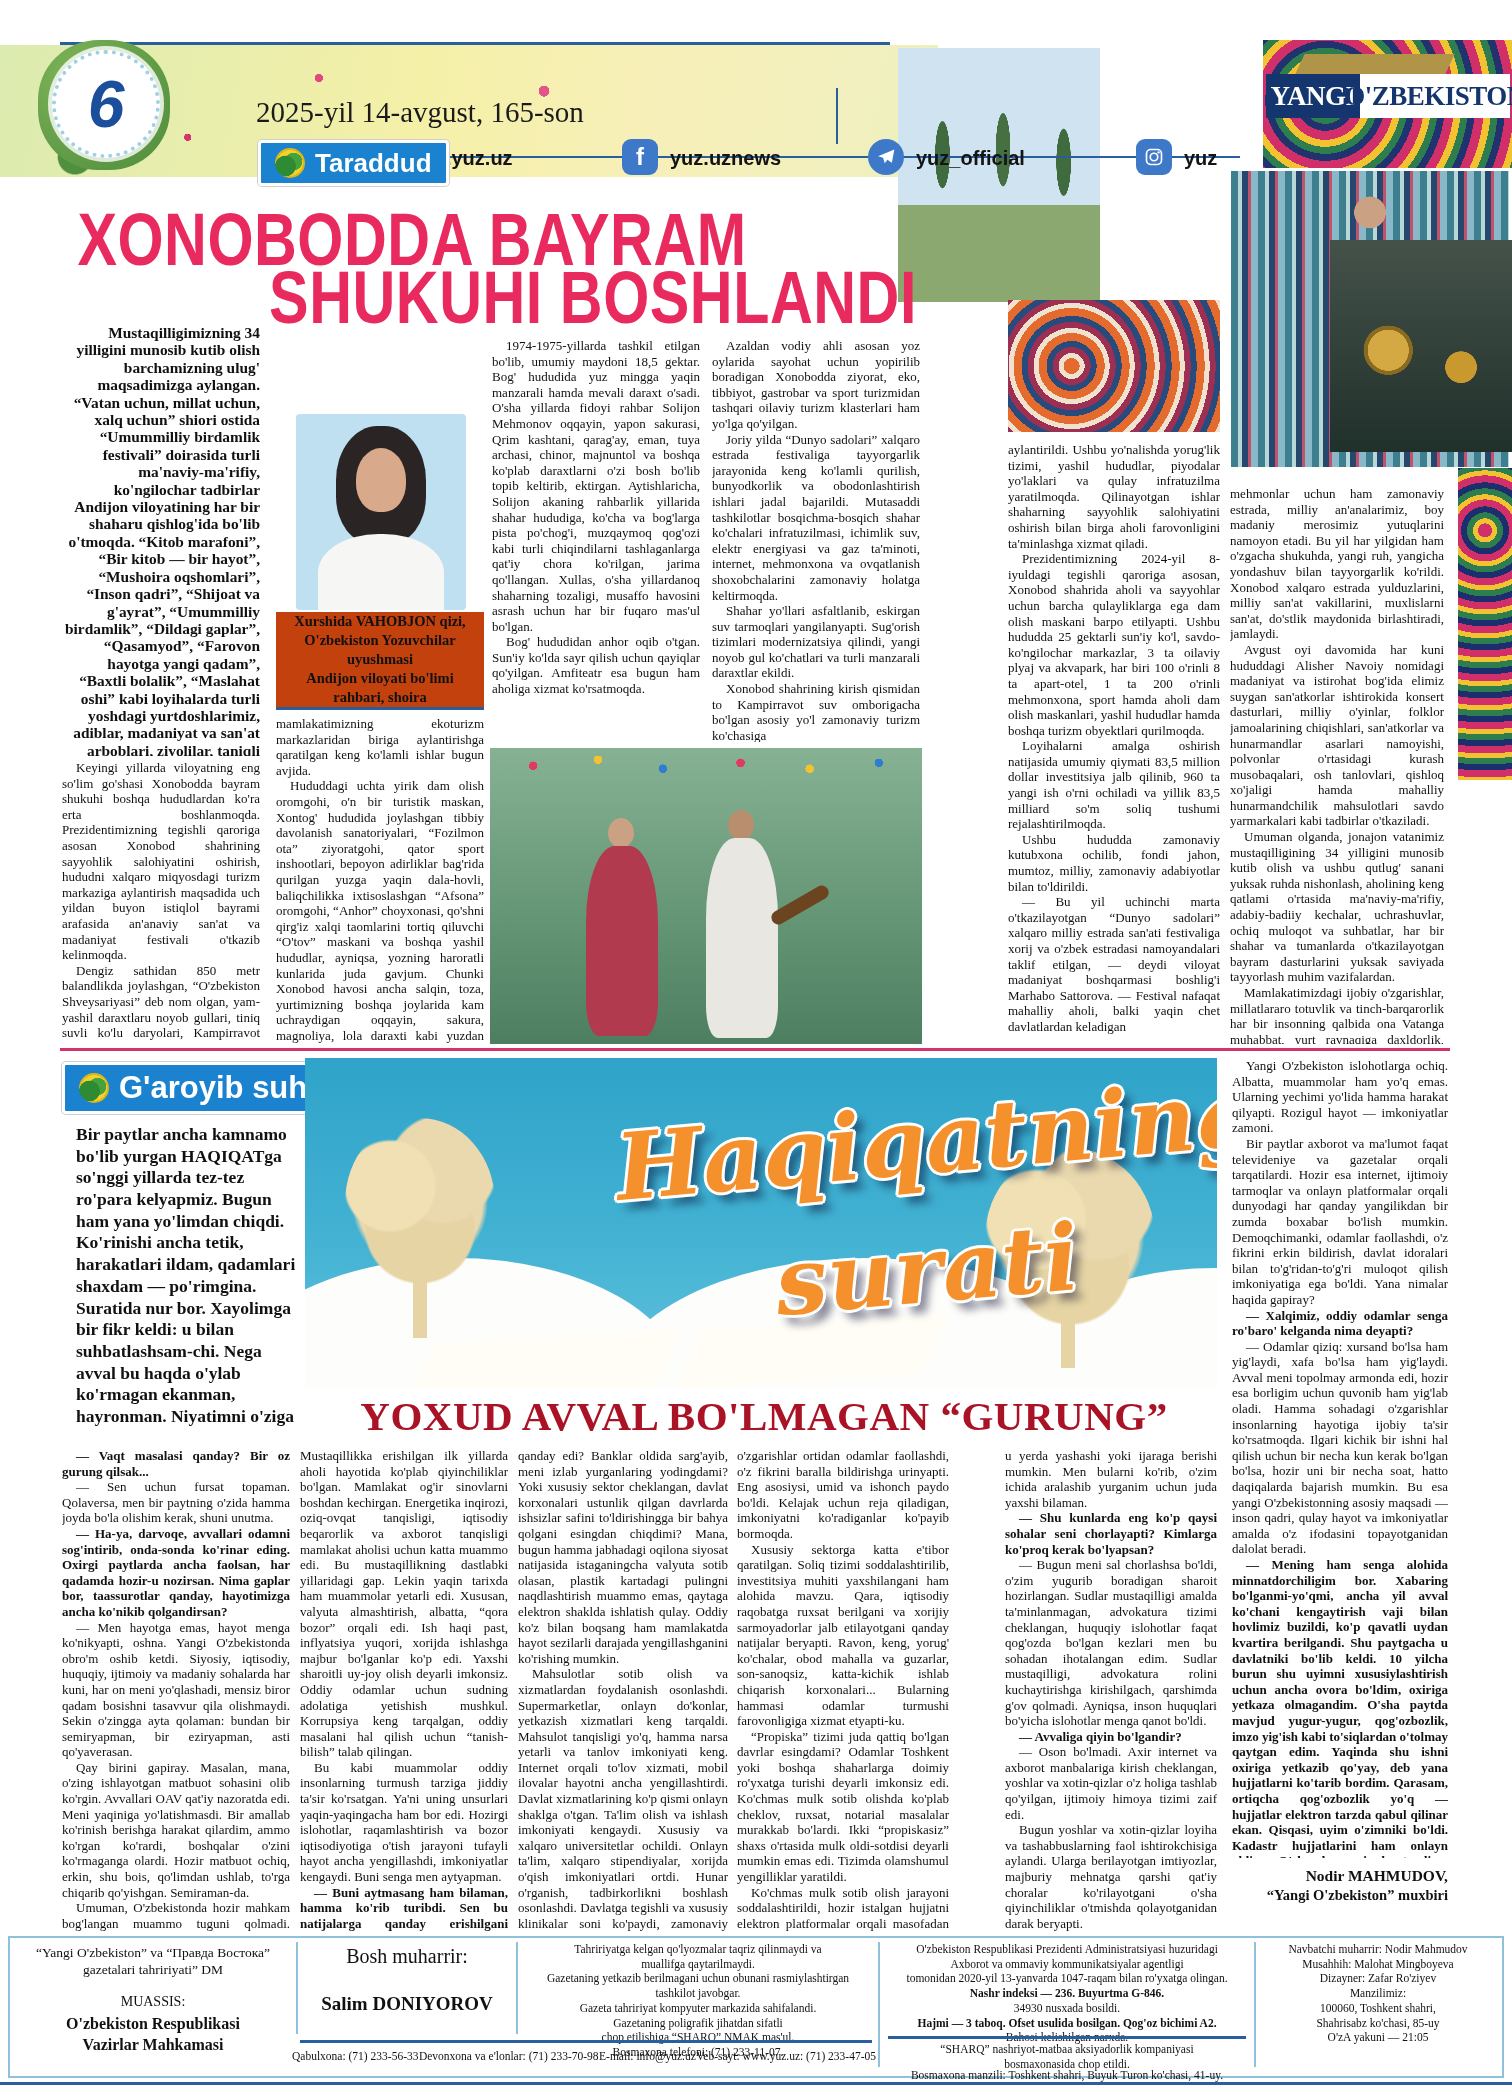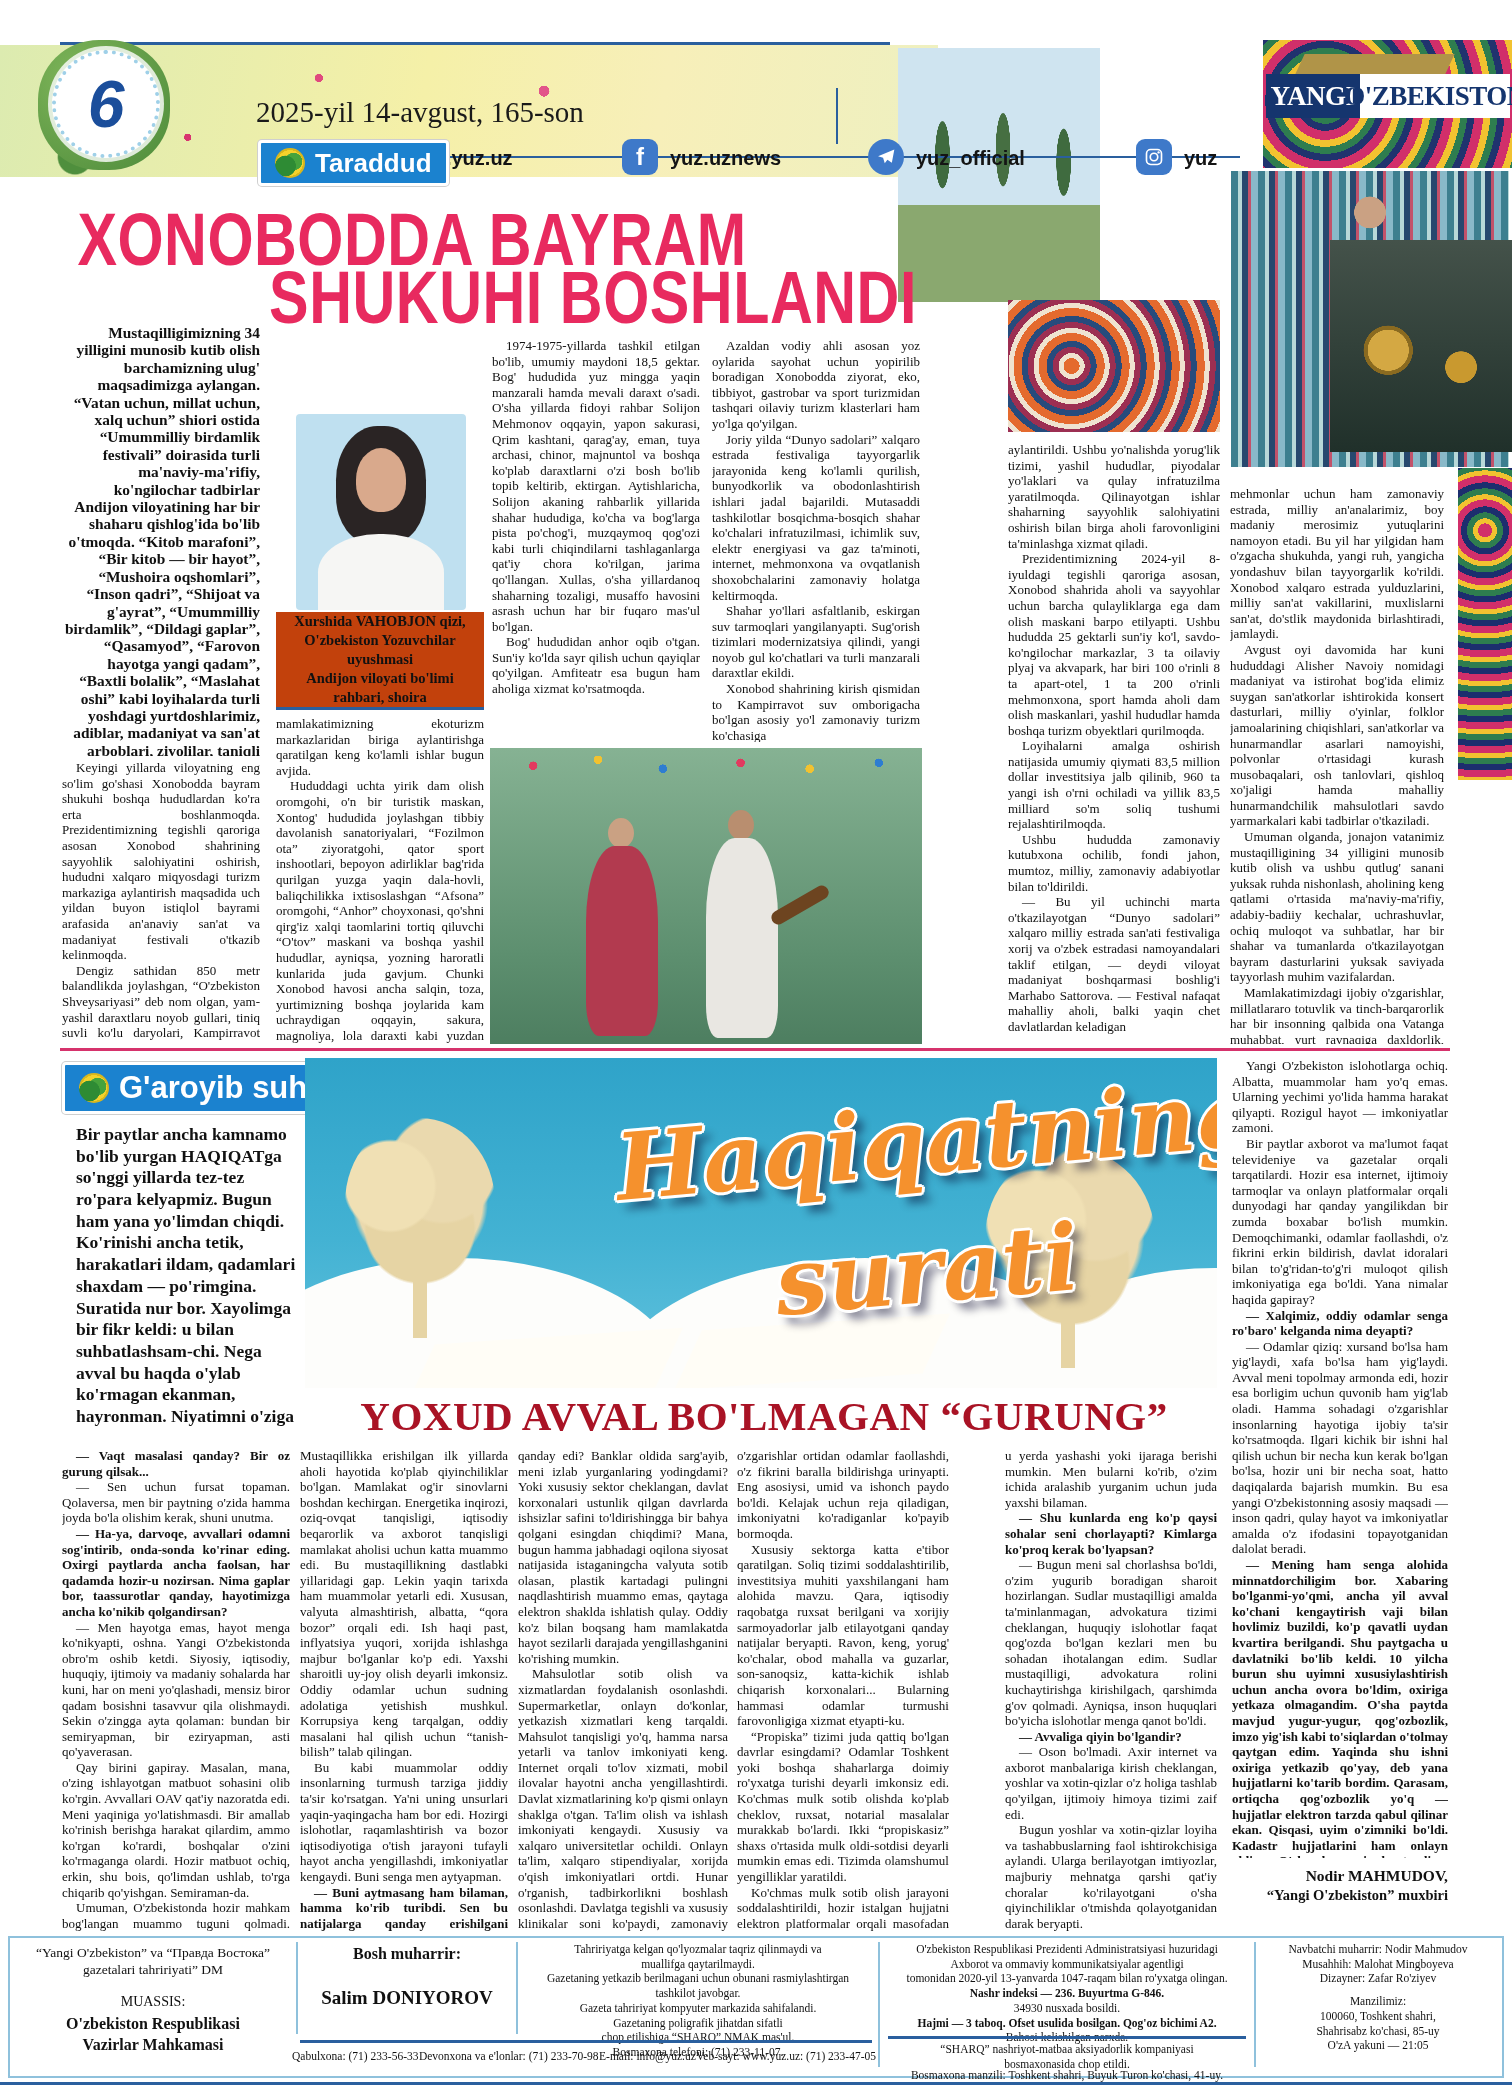--- a/index.html
+++ b/index.html
@@ -290,21 +290,21 @@
   <div class="abs vd" style="left:1254px;top:1942px;height:125px;"></div>
 
   <div class="abs fcell ftr" style="left:18px;top:1944px;width:270px;">
     <div style="font-size:13.5px;">“Yangi O'zbekiston” va “Правда Востока” gazetalari tahririyati” DM</div>
     <div style="margin-top:14px;font-size:14px;">MUASSIS:</div>
     <div style="font-weight:700;font-size:16px;white-space:pre-line;margin-top:4px;">O'zbekiston Respublikasi
 Vazirlar Mahkamasi</div>
   </div>
 
   <div class="abs fcell ftr" style="left:306px;top:1944px;width:202px;">
-    <div style="font-weight:700;font-size:16px;text-align:center;">Bosh muharrir:</div>
+    <div style="font-weight:400;font-size:20px;text-align:center;">Bosh muharrir:</div>
     <div style="font-weight:700;font-size:19px;margin-top:22px;">Salim DONIYOROV</div>
   </div>
 
   <div class="abs ftr fsmall" style="left:526px;top:1942px;width:344px;">
       <p>Tahririyatga kelgan qo'lyozmalar taqriz qilinmaydi va</p>
       <p>muallifga qaytarilmaydi.</p>
       <p>Gazetaning yetkazib berilmagani uchun obunani rasmiylashtirgan</p>
       <p>tashkilot javobgar.</p>
       <p>Gazeta tahririyat kompyuter markazida sahifalandi.</p>
       <p>Gazetaning poligrafik jihatdan sifatli</p>
@@ -335,20 +335,20 @@
       <p>bosmaxonasida chop etildi.</p>
     </div>
   <div class="abs ftr fsmall" style="left:886px;top:2054px;width:362px;padding-top:14px;">Bosmaxona manzili: Toshkent shahri, Buyuk Turon ko'chasi, 41-uy.</div>
 
   <div class="abs fcell ftr fsmall" style="left:1262px;top:1942px;width:232px;">
     <div>
         <p>Navbatchi muharrir: Nodir Mahmudov</p>
         <p>Musahhih: Malohat Mingboyeva</p>
         <p>Dizayner: Zafar Ro'ziyev</p>
       </div>
-    <div style="margin-top:8px;">Manzilimiz:</div>
+    <div style="margin-top:0;">Manzilimiz:</div>
     <div>100060, Toshkent shahri,</div>
     <div>Shahrisabz ko'chasi, 85-uy</div>
     <div style="">O'zA yakuni — 21:05</div>
   </div>
 
   <div class="abs blue-rule" style="left:0;top:2082px;width:1512px;height:3px;"></div>
 </div>
 
 </body></html>

